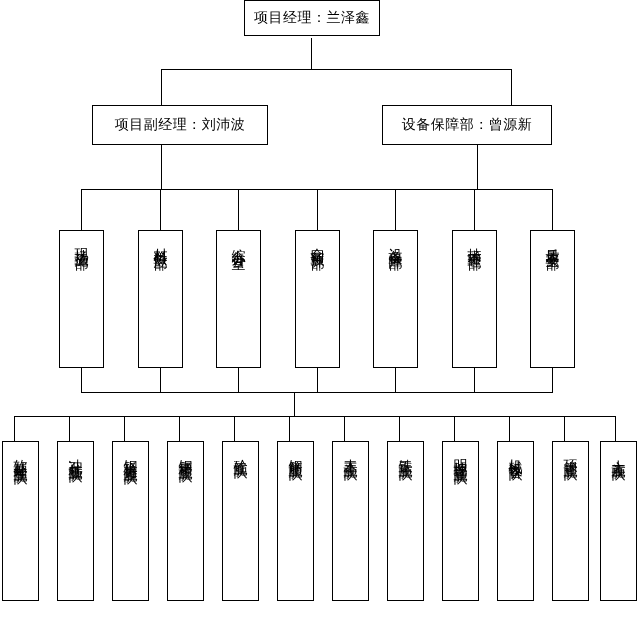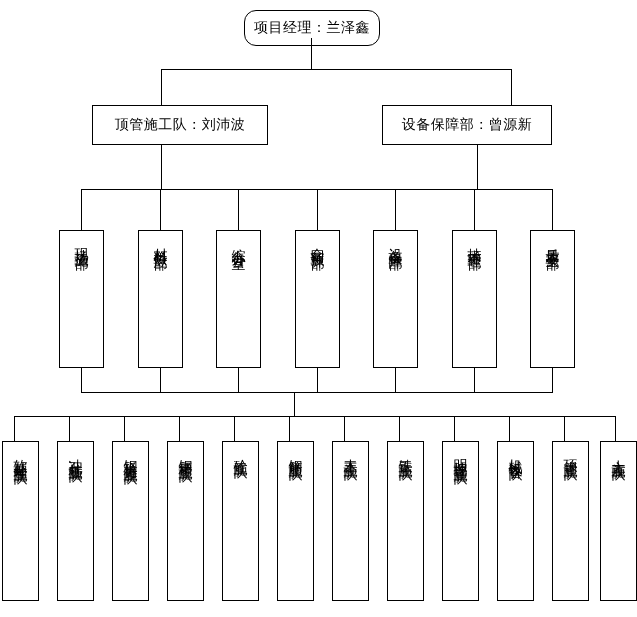--- a/index.html
+++ b/index.html
@@ -52,31 +52,31 @@
     background: #000000;
   }
   .line.h { height: 1px; }
   .line.v { width: 1px; }
 </style>
 </head>
 <body>
 
 <div id="chart">
 
-  <div class="node horiz" style="left:244px; top:10px; width:136px; height:36px;border-radius:12px;">
+  <div class="node horiz" style="left:244px; top:0; width:136px; height:36px;">
     <span>项目经理：兰泽鑫</span>
   </div>
 
   <div class="line v" style="left:311px; top:38px; width:1px; height:31px;"></div>
   <div class="line h" style="left:161px; top:69px; width:351px; height:1px;"></div>
   <div class="line v" style="left:161px; top:69px; width:1px; height:36px;"></div>
   <div class="line v" style="left:511px; top:69px; width:1px; height:36px;"></div>
 
   <div class="node horiz" style="left:92px; top:105px; width:176px; height:40px;">
-    <span>顶管施工队：刘沛波</span>
+    <span>项目副经理：刘沛波</span>
   </div>
   <div class="node horiz" style="left:382px; top:105px; width:170px; height:40px;">
     <span>设备保障部：曾源新</span>
   </div>
 
   <div class="line v" style="left:161px; top:145px; width:1px; height:44px;"></div>
   <div class="line v" style="left:477px; top:145px; width:1px; height:44px;"></div>
   <div class="line h" style="left:81px; top:189px; width:471px; height:1px;"></div>
 
   <div class="line v" style="left:81px; top:189px; width:1px; height:41px;"></div>

